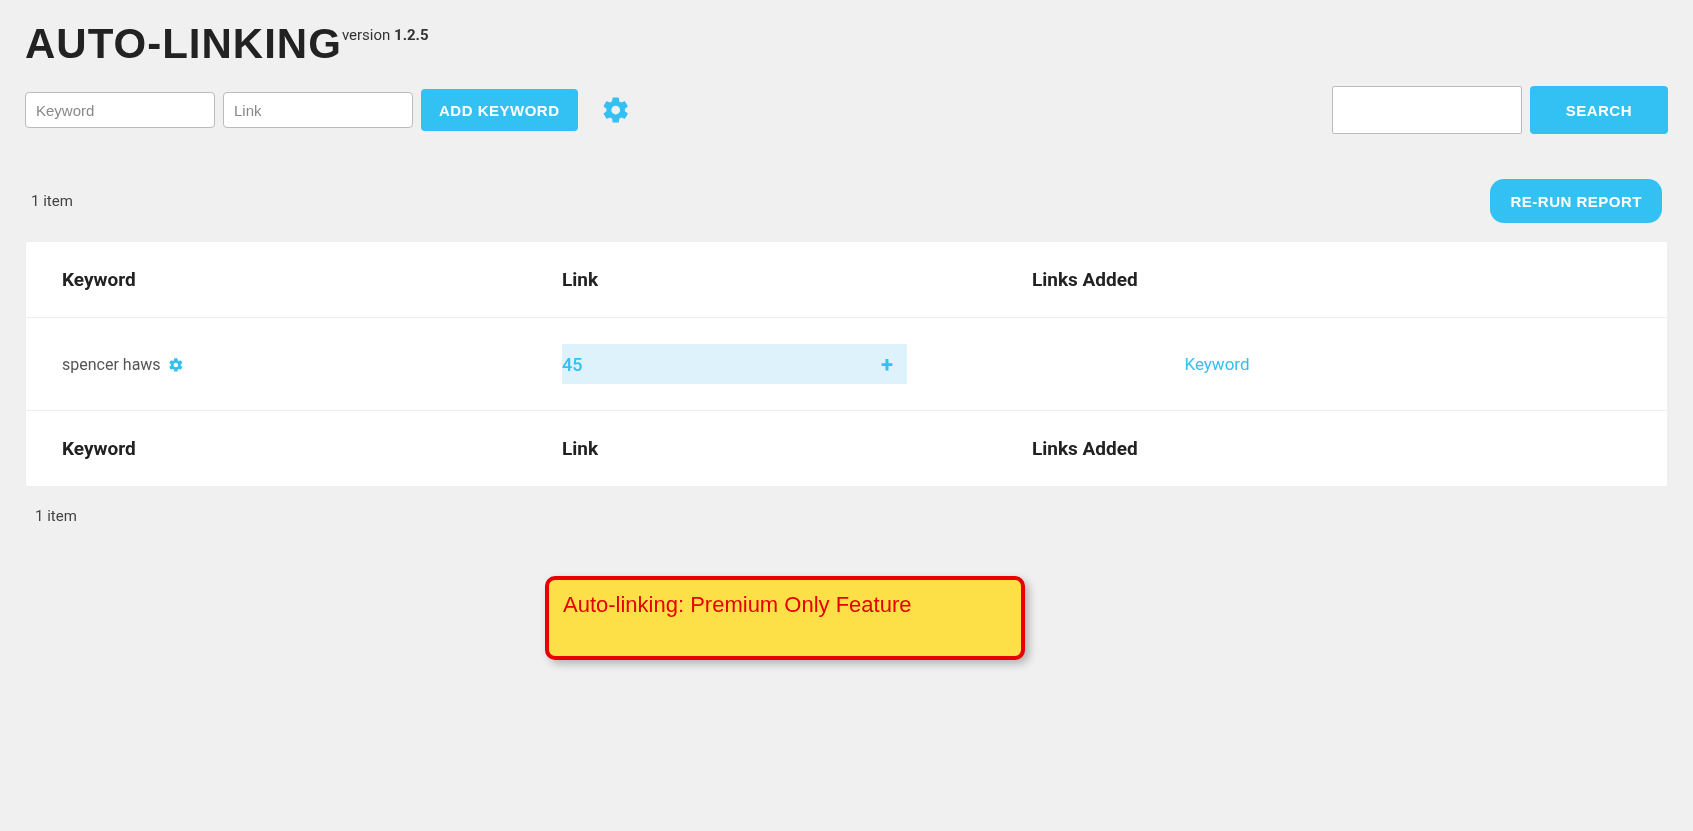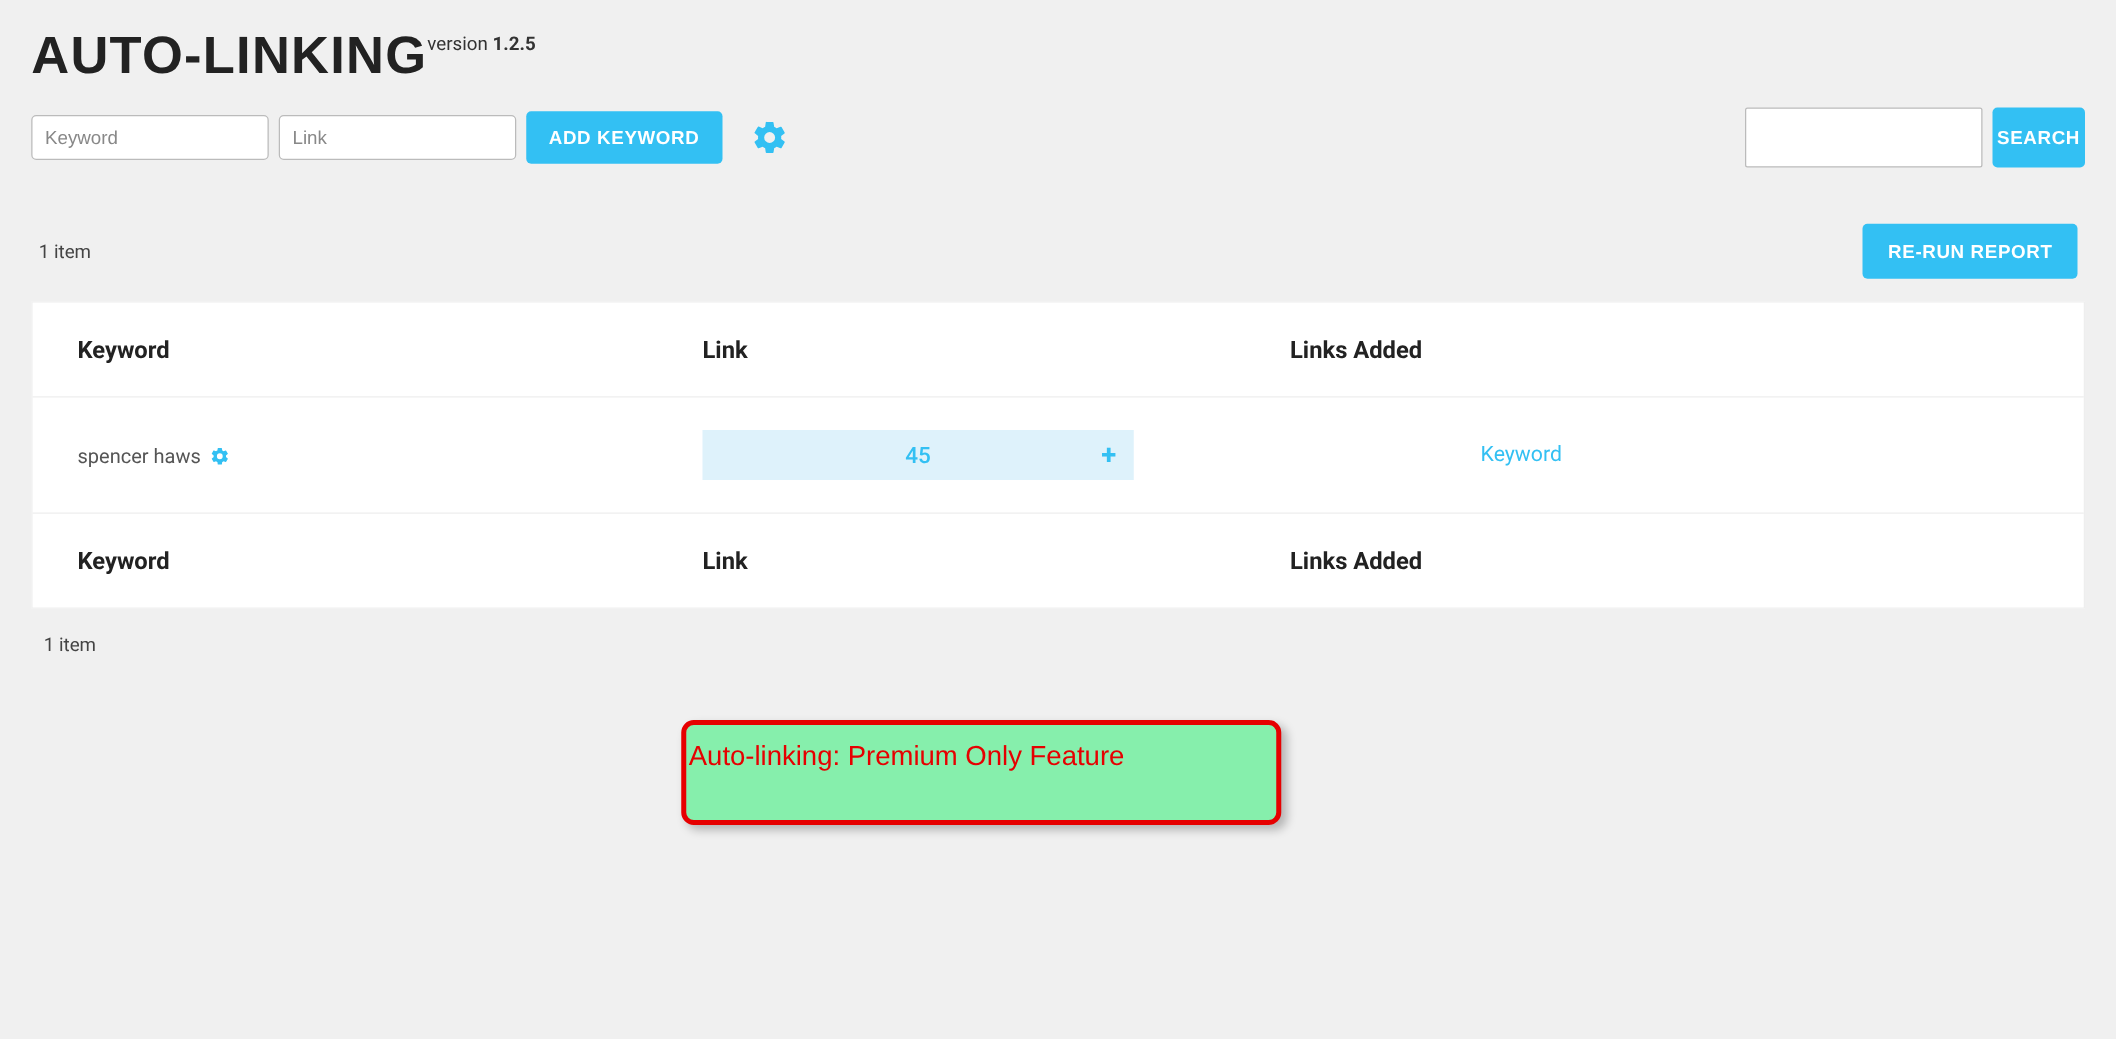--- a/index.html
+++ b/index.html
@@ -37,42 +37,41 @@
       border-radius: 4px;
       background: #33c0f3;
       color: #fff;
       font-weight: 700;
       font-size: 15px;
       letter-spacing: 0.5px;
       cursor: pointer;
       font-family: Liberation Sans, sans-serif;
     }
     .btn-add { height: 42px; padding: 0 18px; }
-    .btn-search { height: 48px; padding: 0 4px; }
-    .btn-rerun { height: 44px; padding: 0 20px; }
+    .btn-search { height: 48px; padding: 0 36px; }
+    .btn-rerun { height: 44px; padding: 0 20px; border-radius: 14px; }
     .gear-icon { color: #33c0f3; display: inline-flex; align-items: center; justify-content: center; cursor: pointer; }
     .gear-big { width: 36px; height: 36px; margin-left: 12px; }
     .gear-small { width: 18px; height: 18px; margin-left: 6px; vertical-align: middle; }
     .subbar { display: flex; justify-content: space-between; align-items: center; margin-bottom: 18px; padding: 0 6px; }
     .item-count { font-size: 15px; color: #444; }
     .table { background: #fff; border: 1px solid #eee; }
     .row { display: grid; grid-template-columns: 500px 470px 370px 180px; align-items: center; padding: 26px 36px; border-bottom: 1px solid #eee; }
     .row.header .cell { font-size: 19px; font-weight: 700; color: #222; }
     .row.footer { border-bottom: none; }
     .row.footer .cell { font-size: 19px; font-weight: 700; color: #222; }
     .cell { font-size: 16px; color: #555; }
     .kw-cell { display: flex; align-items: flex-end; }
     .links-badge {
       background: #def2fb;
       color: #33c0f3;
       height: 40px;
       width: 345px;
       display: flex;
       align-items: center;
-      justify-content: center;
       position: relative;
       font-size: 18px;
       font-weight: 500;
       cursor: pointer;
     }
     .links-badge .plus {
       position: absolute;
       right: 14px;
       color: #33c0f3;
       font-size: 22px;
@@ -81,22 +80,22 @@
     .delete-link { color: #33c0f3; font-size: 17px; cursor: pointer; text-align: center; }
     .bottom-count { font-size: 15px; color: #444; margin-top: 20px; padding-left: 10px; }
     .callout {
       position: absolute;
       left: 545px;
       top: 576px;
       width: 480px;
       height: 84px;
       border: 4px solid #e60000;
       border-radius: 10px;
-      background: #86efac;
-      padding: 12px 2px;
+      background: #fde047;
+      padding: 12px 14px;
       box-shadow: 4px 4px 8px rgba(0,0,0,0.25);
     }
     .callout-text { color: #e60000; font-size: 22px; font-family: Arial, sans-serif; }
   </style>
 </head>
 <body>
 
 <div class="header-row">
   <h1>AUTO-LINKING</h1>
   <div class="version">

